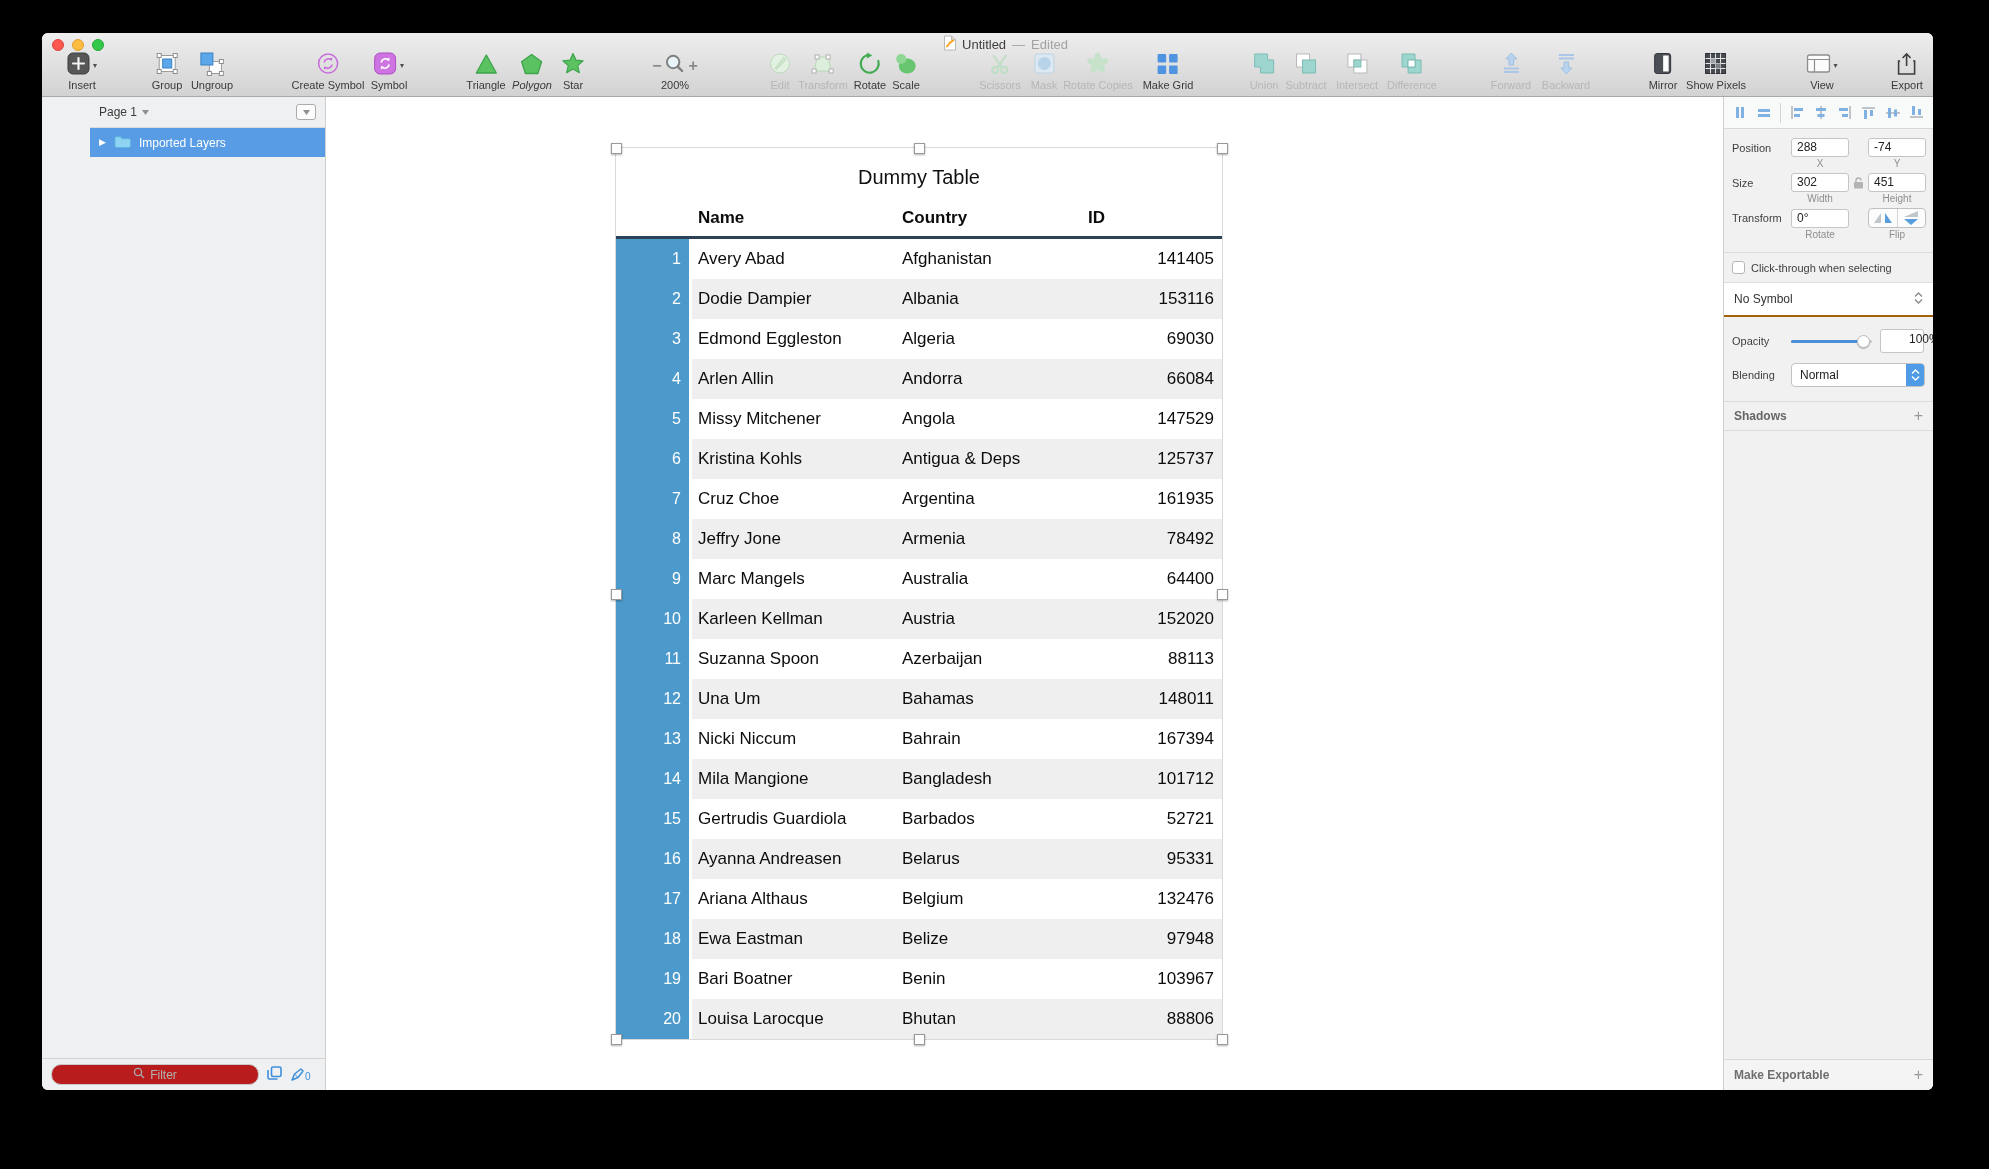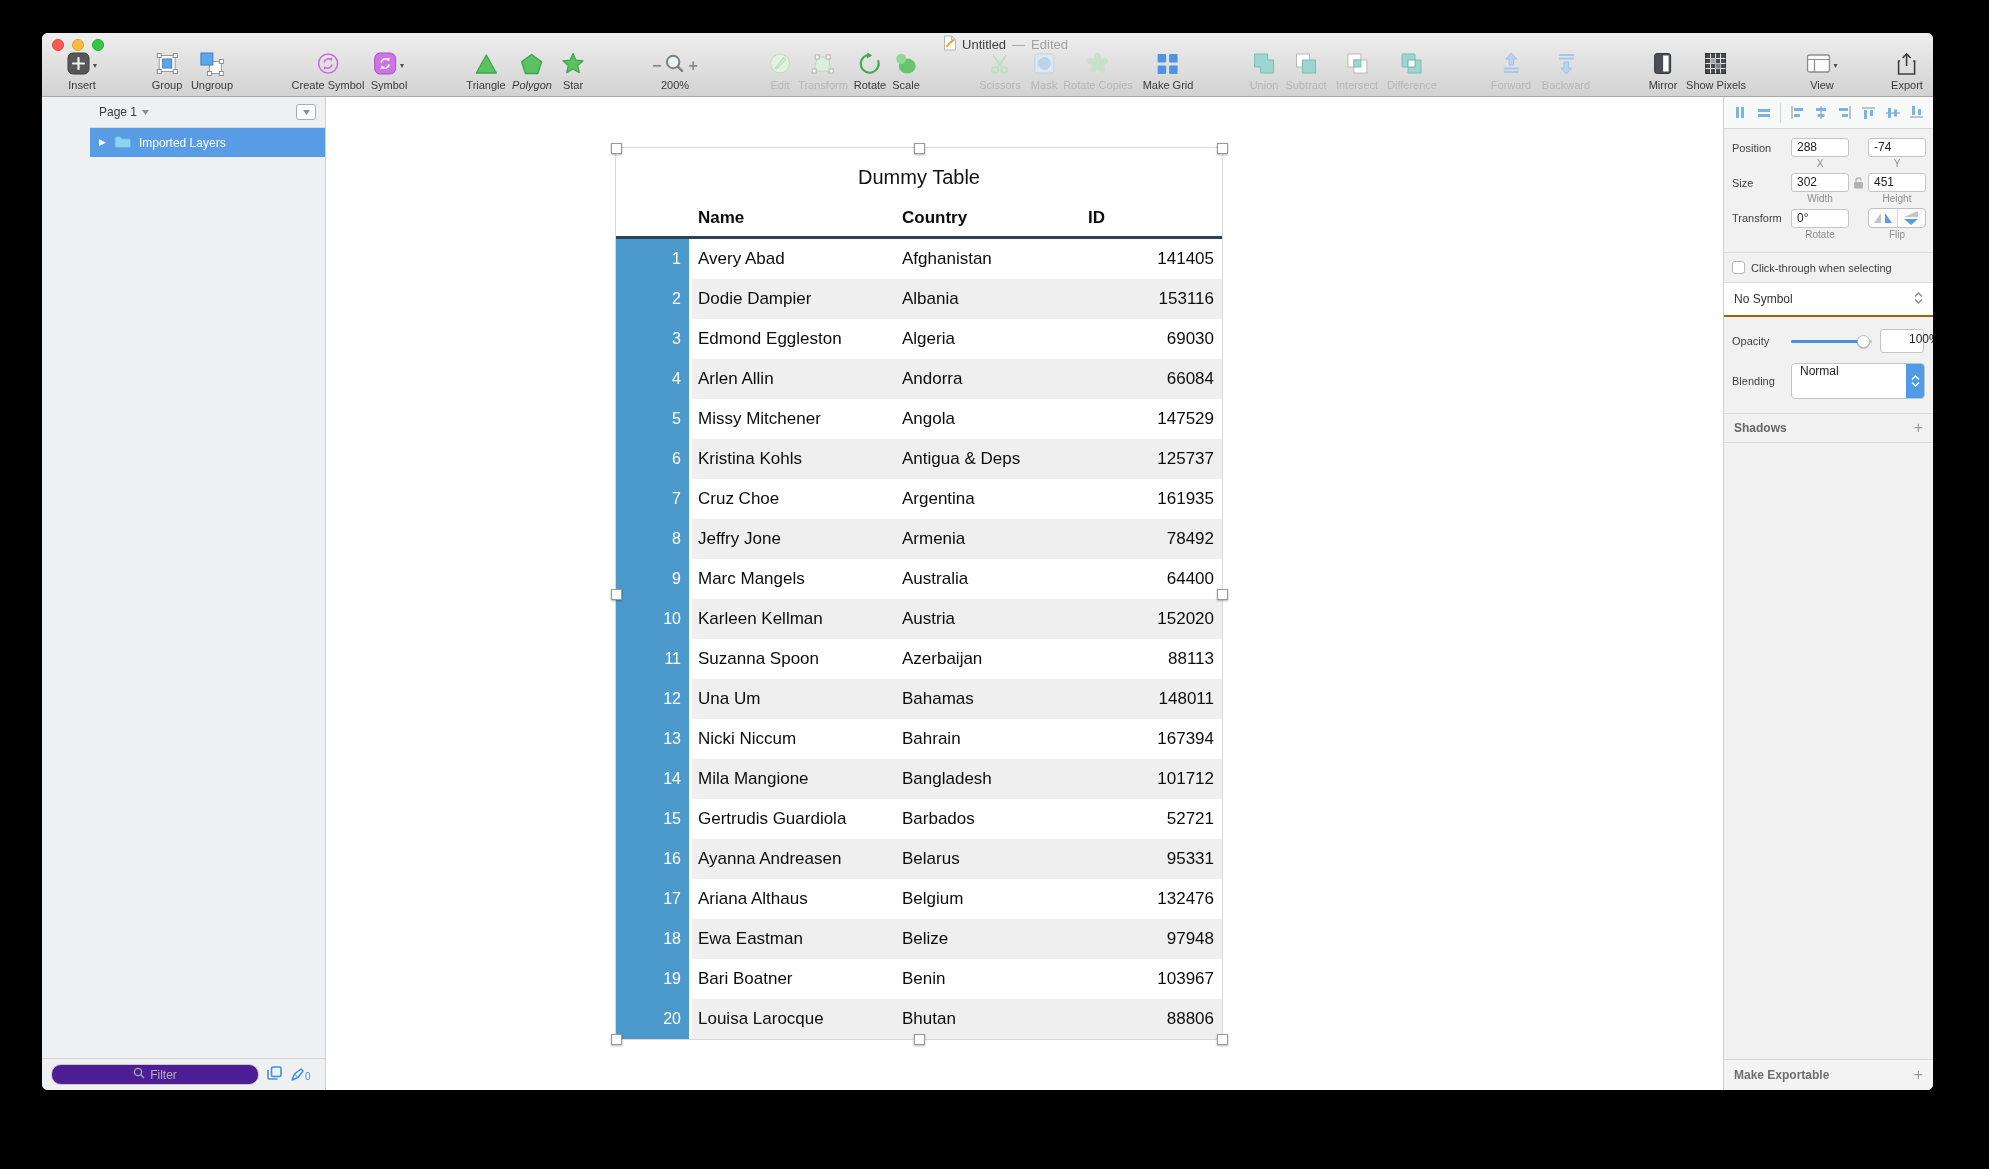--- a/index.html
+++ b/index.html
@@ -31,21 +31,21 @@
     position:relative;flex:none;padding-left:48px;}
   .page-header{height:30px;border-bottom:1px solid #dadada;display:flex;align-items:center;
     padding:0 9px;font-size:12px;color:#3b3b3b;gap:5px;}
   .page-box{margin-left:auto;width:18px;height:14px;background:#fdfdfd;border:1px solid #ababab;
     border-radius:3px;display:flex;align-items:center;justify-content:center;}
   .layer-row{height:29px;background:#579ce4;color:#fff;display:flex;align-items:center;
     font-size:12px;gap:8px;padding:0 9px;}
   .disclosure{font-size:9px;line-height:9px;}
   .filterbar{position:absolute;bottom:0;left:0;right:0;height:31px;border-top:1px solid #d4d4d4;
     display:flex;align-items:center;padding:0 9px;gap:8px;}
-  .filter-input{width:206px;height:19px;background:#4c1d95;border:1px solid #c9c9c9;border-radius:10px;
+  .filter-input{width:206px;height:19px;background:#b91c1c;border:1px solid #c9c9c9;border-radius:10px;
     display:flex;align-items:center;justify-content:center;gap:5px;color:#b3b3b3;font-size:12px;}
   .pen-wrap{display:flex;align-items:flex-end;gap:1px;}
   .pen-count{font-size:10px;color:#3f8fdc;}
   
   .canvas{flex:1;background:#ffffff;position:relative;}
   .sheet{position:absolute;left:290px;top:51px;width:606px;height:891px;background:#fff;
     outline:1px solid #d9d9d9;}
   .t-title{height:52px;line-height:58px;text-align:center;font-size:20px;color:#111;}
   .t-head{display:grid;grid-template-columns:76px 210px 186px 1fr;height:36px;line-height:36px;
     font-weight:bold;font-size:17px;color:#0c0c0c;}
@@ -87,22 +87,22 @@
   .symbol-row .stp{margin-left:auto;}
   .op-row{margin:12px 8px 0;display:flex;align-items:center;}
   .op-lab,.bl-lab{width:59px;font-size:11px;color:#3f3f3f;flex:none;}
   .slider{position:relative;width:81px;height:13px;flex:none;}
   .slider .track{position:absolute;top:5px;left:0;right:0;height:3px;border-radius:2px;background:#c7c7c7;}
   .slider .fill{position:absolute;top:5px;left:0;height:3px;border-radius:2px;background:#4a90d9;}
   .slider .knob{position:absolute;top:0;width:13px;height:13px;border-radius:50%;background:#fff;
     border:1px solid #bcbcbc;box-sizing:border-box;box-shadow:0 1px 1px rgba(0,0,0,.25);}
   .pct{width:44px;height:24px;margin-left:8px;text-align:center;line-height:18px;padding-left:28px;}
   .bl-row{margin:10px 8px 0;display:flex;align-items:center;}
-  .dropdown{flex:1;height:36px;background:#fff;border:1px solid #c3c3c3;border-radius:4px;
-    display:flex;align-items:flex-start;font-size:12px;color:#222;box-sizing:border-box;overflow:hidden;}
+  .dropdown{flex:1;height:24px;background:#fff;border:1px solid #c3c3c3;border-radius:4px;
+    display:flex;align-items:center;font-size:12px;color:#222;box-sizing:border-box;overflow:hidden;}
   .dropdown .txt{padding-left:8px;flex:1;}
   .dropdown .blu{width:18px;height:100%;background:#4f9be8;display:flex;align-items:center;
     justify-content:center;}
   .shadows-row{margin-top:14px;border-top:1px solid #dcdcdc;border-bottom:1px solid #dcdcdc;
     height:28px;display:flex;align-items:center;padding:0 10px;font-weight:bold;font-size:12px;color:#666;}
   .plus{margin-left:auto;color:#9a9a9a;font-size:16px;font-weight:normal;}
   .exportable{position:absolute;bottom:0;left:0;right:0;height:30px;border-top:1px solid #d8d8d8;
     background:#f4f4f5;display:flex;align-items:center;padding:0 10px;font-weight:bold;font-size:12px;
     color:#6e6e6e;}
 </style>

